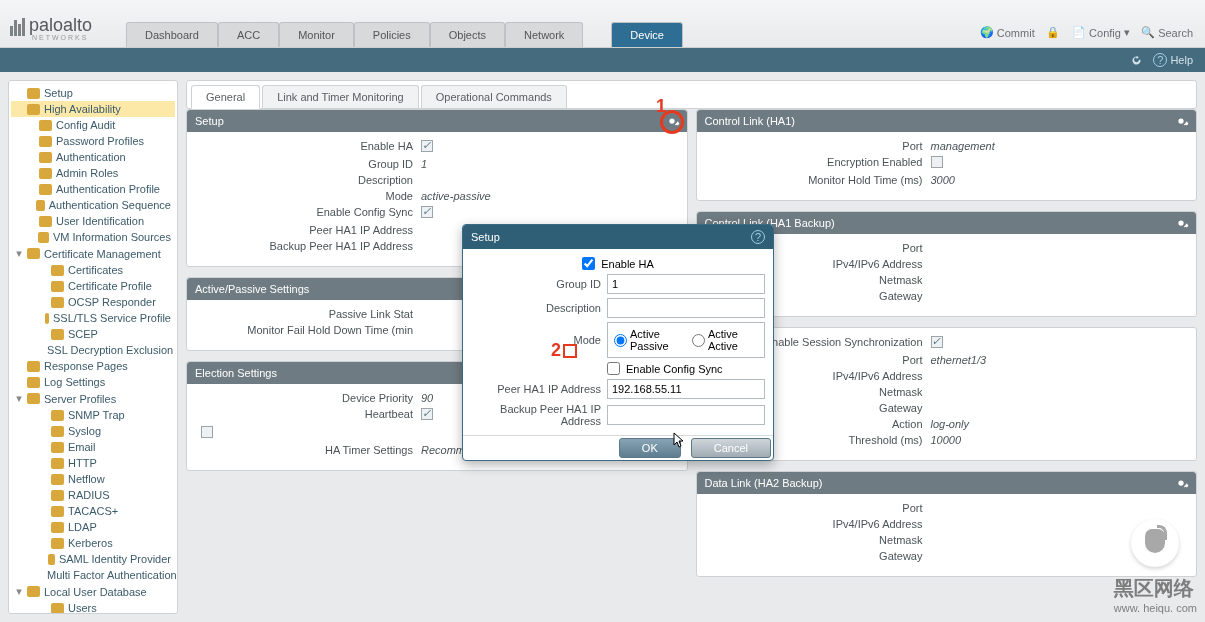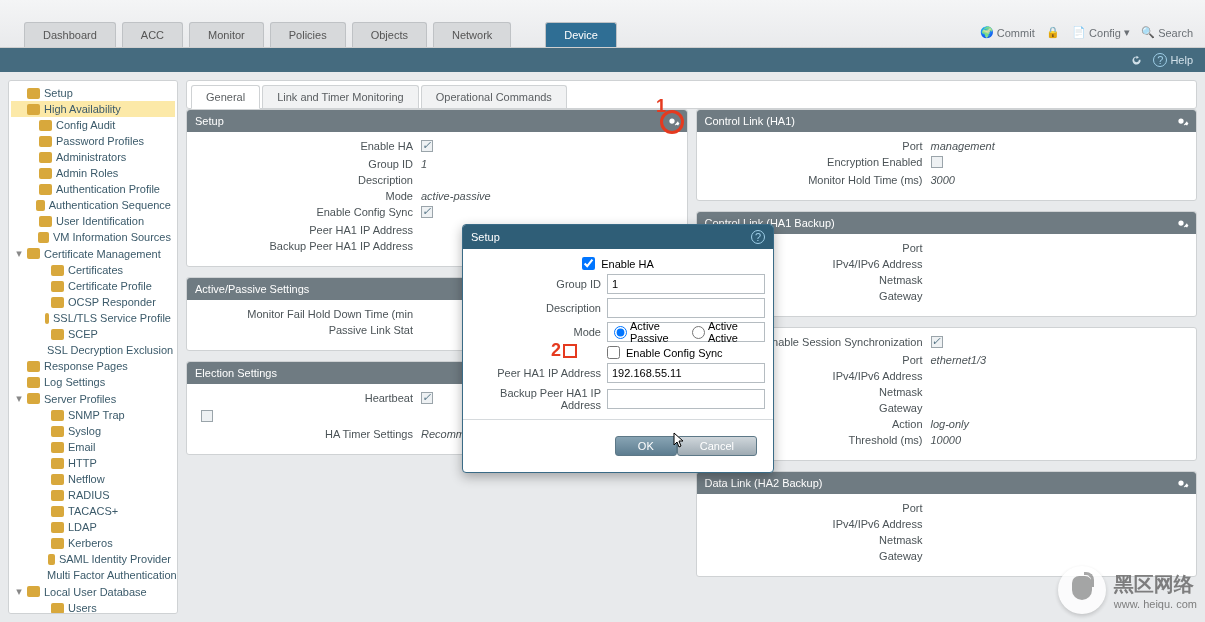--- a/index.html
+++ b/index.html
@@ -3,21 +3,21 @@
 <meta charset="utf-8">
 <style>
 *{box-sizing:border-box;margin:0;padding:0;font-family:Arial,Helvetica,sans-serif;font-size:11px;}
 body{background:#e8eaec;width:1205px;height:622px;overflow:hidden;position:relative;}
 .topbar{height:48px;background:linear-gradient(#f4f5f6,#e9eaec);border-bottom:1px solid #cfcfcf;display:flex;align-items:flex-end;}
 .logo{padding:0 10px 6px 10px;display:flex;align-items:center;gap:4px;}
 .logo-bars{display:inline-flex;gap:1px;align-items:flex-end;}
 .logo-bars span{width:3px;background:#7d8285;display:inline-block;}
 .logo-text{font-size:18px;color:#55595c;}
 .logo-net{font-size:7px;color:#999;letter-spacing:2px;margin-left:22px;margin-top:-2px;}
-.main-tabs{display:flex;margin-left:24px;gap:6px;}
+.main-tabs{display:flex;margin-left:24px;gap:0;}
 .main-tab{padding:6px 18px;background:#d7d9db;border:1px solid #bfc2c5;border-bottom:none;border-radius:3px 3px 0 0;color:#555;cursor:pointer;}
 .main-tab.active{background:#2f6e94;color:#fff;margin-left:28px;}
 .top-right{margin-left:auto;display:flex;align-items:center;gap:12px;padding-right:12px;padding-bottom:8px;color:#6b7075;}
 .top-right span{cursor:pointer;display:flex;align-items:center;gap:3px;}
 .context-bar{height:24px;background:#456b7f;display:flex;justify-content:flex-end;align-items:center;padding-right:12px;gap:10px;color:#d2e1ea;}
 .context-bar .ico{width:13px;height:13px;display:inline-block;}
 .content{display:flex;height:550px;padding:8px;gap:8px;}
 .sidebar{width:170px;background:#fff;border:1px solid #cfd2d4;border-radius:3px;overflow-y:auto;padding:4px 2px;}
 .nav-item{padding:2px 4px;display:flex;align-items:center;gap:4px;color:#3b5a6a;cursor:pointer;white-space:nowrap;}
 .nav-item.sel{background:#fce9a8;}
@@ -39,43 +39,57 @@
 .kv .v{color:#4b5357;font-style:italic;}
 .chk{width:12px;height:12px;border:1px solid #9aa4aa;display:inline-block;background:#eef1f3;position:relative;}
 .chk.on::after{content:"✓";position:absolute;top:-2px;left:0;font-size:11px;color:#5c7a8a;}
 
 .modal{position:absolute;left:462px;top:224px;width:312px;background:#fff;border:1px solid #3a6b86;border-radius:4px;box-shadow:0 4px 12px rgba(0,0,0,.3);z-index:50;}
 .modal-hd{background:#2f5e77;color:#fff;padding:5px 8px;display:flex;justify-content:space-between;align-items:center;border-radius:3px 3px 0 0;}
 .modal-body{padding:8px;display:flex;flex-direction:column;gap:4px;}
 .frow{display:flex;align-items:center;gap:6px;}
 .flabel{width:130px;text-align:right;color:#4b5357;}
 .finput{flex:1;border:1px solid #b5bcc1;padding:2px 4px;height:20px;font-size:11px;}
-.fradio{display:flex;gap:4px;align-items:center;flex:1;background:#fff;border:1px solid #b5bcc1;padding:1px 6px;height:20px;}
+.fradio{display:flex;gap:4px;align-items:center;flex:1;background:#fff;border:1px solid #b5bcc1;padding:1px 6px;height:36px;}
 .fradio label{display:flex;align-items:center;gap:3px;}
-.modal-ft{display:flex;justify-content:flex-end;padding:16px;border-top:1px solid #d6dadd;}
+.modal-ft{display:flex;justify-content:flex-end;gap:10px;padding:2px;border-top:1px solid #d6dadd;}
 .btn{padding:3px 22px;border:1px solid #5d7887;background:linear-gradient(#88a4b4,#5d7d90);color:#fff;border-radius:3px;cursor:pointer;}
 .btn.sec{background:linear-gradient(#cfd6db,#9fabb3);}
 .help-ic{width:14px;height:14px;border:1px solid #9fcfe8;border-radius:50%;color:#9fcfe8;text-align:center;line-height:12px;}
 
 .anno{position:absolute;color:#e53a1f;font-size:18px;font-weight:bold;z-index:60;pointer-events:none;}
 .anno-circle{position:absolute;border:3px solid #e53a1f;border-radius:50%;z-index:60;pointer-events:none;}
 .anno-box{position:absolute;border:2px solid #e53a1f;z-index:60;pointer-events:none;}
-.watermark{position:absolute;right:8px;bottom:8px;display:flex;align-items:center;gap:8px;opacity:.85;}
+.watermark{position:absolute;right:8px;bottom:8px;display:flex;align-items:center;gap:8px;opacity:.85;flex-direction:column;}
 .wm-circle{width:48px;height:48px;background:#fff;border-radius:50%;box-shadow:0 2px 4px rgba(0,0,0,.2);position:relative;}
 .wm-circle::after{content:"";position:absolute;left:14px;top:10px;width:20px;height:24px;background:#999;border-radius:10px 10px 14px 14px;}
 .wm-circle::before{content:"";position:absolute;left:26px;top:6px;width:7px;height:12px;border:3px solid #999;border-bottom:none;border-left:none;border-radius:0 8px 0 0;}
 .wm-txt{color:#6b6b6b;}
 .wm-txt b{font-size:20px;display:block;font-weight:bold;}
 .cursor-img{position:absolute;width:14px;height:18px;z-index:70;pointer-events:none;}
 svg{overflow:visible}
 </style>
 </head>
 <body>
 
 <div class="topbar">
+  <div class="logo">
+    <div>
+      <div style="display:flex;align-items:flex-end;gap:4px">
+        <span class="logo-bars">
+          <span style="height:10px"></span>
+            <span style="height:16px"></span>
+            <span style="height:12px"></span>
+            <span style="height:18px"></span>
+        </span>
+        <span class="logo-text">paloalto</span>
+      </div>
+      <div class="logo-net">NETWORKS</div>
+    </div>
+  </div>
   <div class="main-tabs" id="mtabs">
       <div class="main-tab">Dashboard</div>
       <div class="main-tab">ACC</div>
       <div class="main-tab">Monitor</div>
       <div class="main-tab">Policies</div>
       <div class="main-tab">Objects</div>
       <div class="main-tab">Network</div>
       <div class="main-tab active">Device</div>
     </div>
   <div class="top-right">
@@ -116,21 +130,21 @@
         <span>Config Audit</span>
       </div>
       <div class="nav-item nav-ind1">
         <span class="expander"></span>
         <span class="ic"></span>
         <span>Password Profiles</span>
       </div>
       <div class="nav-item nav-ind1">
         <span class="expander"></span>
         <span class="ic"></span>
-        <span>Administrators</span>
+        <span>Authentication</span>
       </div>
       <div class="nav-item nav-ind1">
         <span class="expander"></span>
         <span class="ic"></span>
         <span>Admin Roles</span>
       </div>
       <div class="nav-item nav-ind1">
         <span class="expander"></span>
         <span class="ic"></span>
         <span>Authentication Profile</span>
@@ -315,37 +329,41 @@
           </div>
           <div class="panel">
             <div class="panel-hd">
               <span>Active/Passive Settings</span>
               <svg class="gear" viewBox="0 0 16 16">
                 <path fill="currentColor" d="M8 5a3 3 0 1 0 0 6 3 3 0 0 0 0-6zm7 3c0 .4 0 .8-.1 1.2l1.6 1.3-1.5 2.6-1.9-.7c-.6.5-1.3.9-2 .1.1L10.8 16H7.2l-.3-2.3c-.7-.2-1.4-.6-2-1.1l-1.9.7-1.5-2.6 1.6-1.3C3 8.8 3 8.4 3 8s0-.8.1-1.2L1.5 5.5 3 2.9l1.9.7c.6-.5 1.3-.9 2-1.1L7.2 0h3.6l.3 2.3c.7.2 1.4.6 2 1.1l1.9-.7 1.5 2.6-1.6 1.3c.1.4.1.8.1 1.2z"></path>
               </svg>
             </div>
             <div class="panel-body">
               <div class="kv">
+                <span class="k">Passive Link Stat</span>
+                <span class="v"></span>
+              </div>
+              <div class="kv">
                 <span class="k">Monitor Fail Hold Down Time (min</span>
-                <span class="v"></span>
-              </div>
-              <div class="kv">
-                <span class="k">Passive Link Stat</span>
                 <span class="v"></span>
               </div>
             </div>
           </div>
           <div class="panel">
             <div class="panel-hd">
               <span>Election Settings</span>
               <svg class="gear" viewBox="0 0 16 16">
                 <path fill="currentColor" d="M8 5a3 3 0 1 0 0 6 3 3 0 0 0 0-6zm7 3c0 .4 0 .8-.1 1.2l1.6 1.3-1.5 2.6-1.9-.7c-.6.5-1.3.9-2 .1.1L10.8 16H7.2l-.3-2.3c-.7-.2-1.4-.6-2-1.1l-1.9.7-1.5-2.6 1.6-1.3C3 8.8 3 8.4 3 8s0-.8.1-1.2L1.5 5.5 3 2.9l1.9.7c.6-.5 1.3-.9 2-1.1L7.2 0h3.6l.3 2.3c.7.2 1.4.6 2 1.1l1.9-.7 1.5 2.6-1.6 1.3c.1.4.1.8.1 1.2z"></path>
               </svg>
             </div>
             <div class="panel-body">
+              <div class="kv">
+                <span class="k">Device Priority</span>
+                <span class="v">90</span>
+              </div>
               <div class="kv">
                 <span class="k">Heartbeat</span>
                 <span class="v"><span class="chk on"></span></span>
               </div>
               <div class="kv">
                 <span class="v"><span class="chk"></span></span>
               </div>
               <div class="kv">
                 <span class="k">HA Timer Settings</span>
                 <span class="v">Recommended</span>

